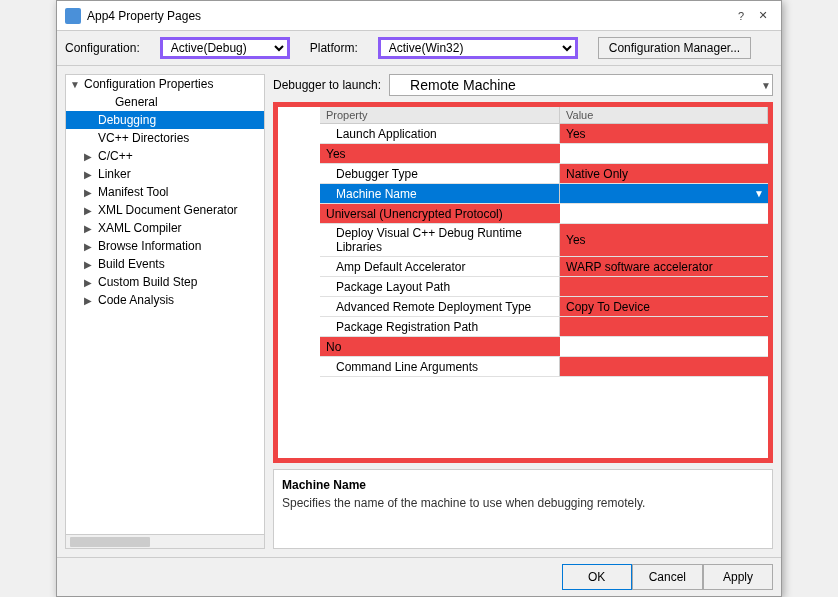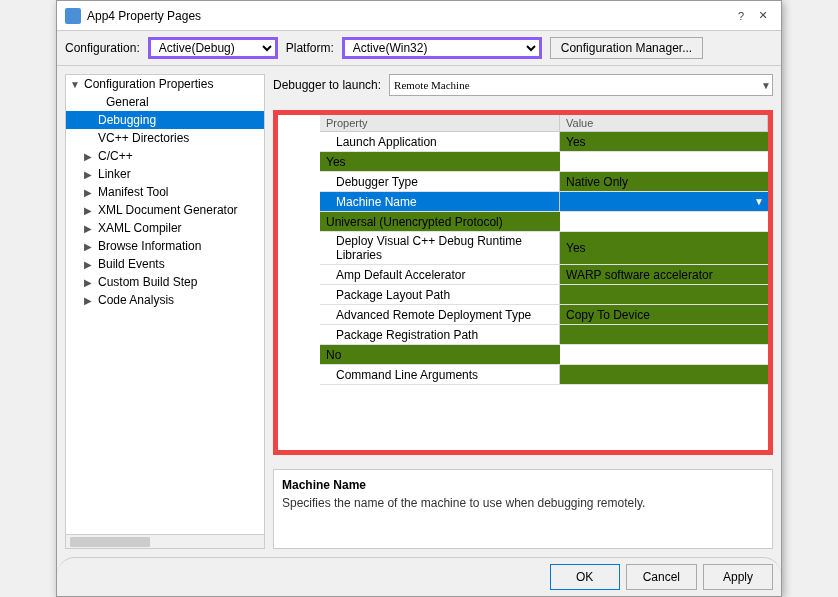--- a/index.html
+++ b/index.html
@@ -61,21 +61,21 @@
       display: flex;
       align-items: center;
       justify-content: center;
       color: #444;
     }
 
     .config-bar {
       padding: 6px 8px;
       display: flex;
       align-items: center;
-      gap: 8px;
+      gap: 20px;
       background: #f0f0f0;
       border-bottom: 1px solid #ccc;
     }
     .config-label {
       font-size: 12px;
       color: #000;
     }
     .config-select {
       height: 22px;
       border: 3px solid #8b5cf6;
@@ -116,46 +116,45 @@
       color: #555;
       width: 10px;
       display: inline-block;
     }
 
     
     .right-panel {
       flex: 1;
       display: flex;
       flex-direction: column;
-      gap: 14px;
+      gap: 6px;
     }
     .debugger-row {
       display: flex;
       align-items: center;
       gap: 8px;
     }
     .debugger-label {
       font-size: 12px;
       color: #000;
       white-space: nowrap;
     }
     .debugger-select-wrap {
       flex: 1;
       position: relative;
     }
     .debugger-select {
       width: 100%;
       height: 22px;
       border: 1px solid #aaa;
       background: #fff;
-      font-size: 11px;
-      padding: 0 4px;
+      font-size: 14px;
+      padding: 0 20px;
       appearance: none;
       cursor: pointer;
-      font-family: Liberation Serif, serif;
     }
     .debugger-select-arrow {
       position: absolute;
       right: 2px;
       top: 50%;
       transform: translateY(-50%);
       pointer-events: none;
       font-size: 10px;
       color: #555;
     }
@@ -193,21 +192,21 @@
     .prop-name-cell {
       padding: 2px 6px 2px 16px;
       border-right: 1px solid #ccc;
       display: flex;
       align-items: center;
     }
     .prop-value-cell {
       padding: 2px 6px;
       display: flex;
       align-items: center;
-      background: #4d7c0f;
+      background: #ef4444;
       position: relative;
     }
     .prop-value-cell.has-arrow::after {
       content: '▼';
       position: absolute;
       right: 4px;
       font-size: 10px;
       color: #555;
     }
     .prop-row.selected .prop-value-cell.has-arrow::after { color: #fff; }
@@ -226,24 +225,22 @@
     .info-desc {
       font-size: 12px;
       color: #333;
     }
 
     
     .bottom-bar {
       display: flex;
       justify-content: flex-end;
       padding: 6px 8px;
-      gap: 6px;
       border-top: 1px solid #ccc;
       background: #f0f0f0;
-      border-radius: 18px;
     }
     .bottom-btn {
       height: 26px;
       padding: 0 16px;
       border: 1px solid #aaa;
       background: #f0f0f0;
       font-size: 12px;
       cursor: pointer;
       min-width: 70px;
     }
@@ -318,21 +315,21 @@
 
   <div class="main-content">
 
     <div class="sidebar-scrollbar-area">
       <div class="sidebar-inner">
 
       <div class="tree-item" style="padding-left: 4px;">
             <span class="tree-arrow">▼</span>
             <span>Configuration Properties</span>
           </div>
-          <div class="tree-item" style="padding-left: 26px;">
+          <div class="tree-item" style="padding-left: 35px;">
             <span class="tree-arrow"></span>
             <span>General</span>
           </div>
           <div class="tree-item selected" style="padding-left: 18px;">
             <span class="tree-arrow"></span>
             <span>Debugging</span>
           </div>
           <div class="tree-item" style="padding-left: 18px;">
             <span class="tree-arrow"></span>
             <span>VC++ Directories</span>

